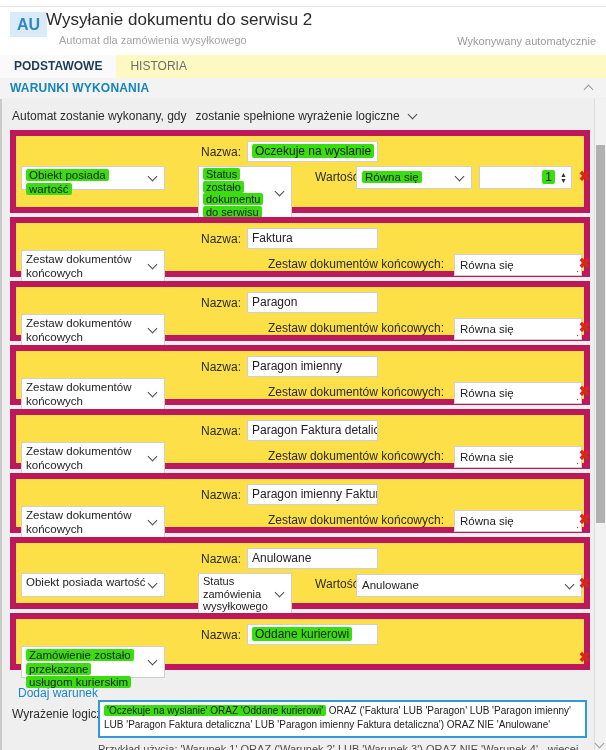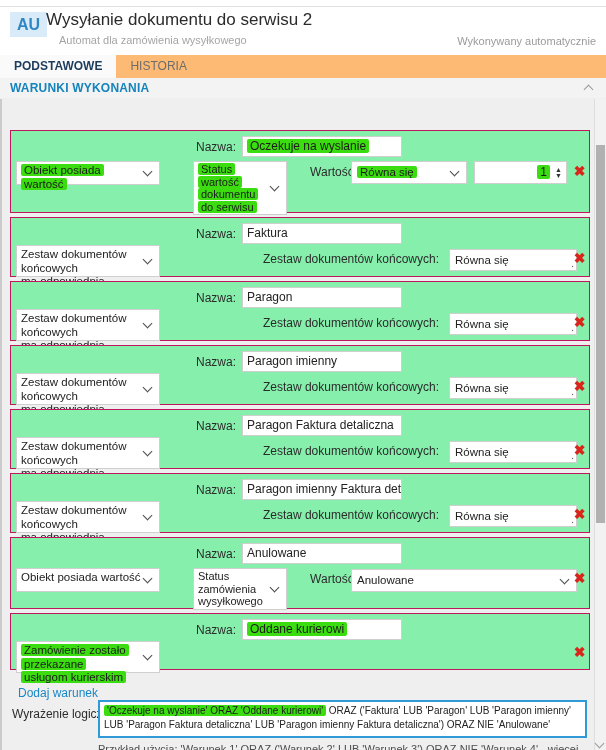--- a/index.html
+++ b/index.html
@@ -9,21 +9,21 @@
   
   .topstrip { height:7px; background:#ffffff; border-bottom:1px solid #e2e2e2; }
   .header { height:48px; background:#ffffff; position:relative; }
   .badge { position:absolute; left:10px; top:5px; width:37px; height:25px; background:#d9eaf8;
            color:#2f86c5; font-size:16px; font-weight:bold; display:flex; align-items:center; justify-content:center; }
   .title { position:absolute; left:46px; top:3px; font-size:17px; color:#2b2b2b; }
   .subtitle { position:absolute; left:59px; top:27px; font-size:11px; color:#a5a5a5; }
   .autorun { position:absolute; right:10px; top:28px; font-size:11px; color:#9b9b9b; }
 
   
-  .tabbar { height:23px; background:#fdba74; display:flex; }
+  .tabbar { height:23px; background:#fef9c3; display:flex; }
   .tab { padding:0 14px; font-size:12px; line-height:23px; color:#6d6d6d; }
   .tab.active { background:#fafafa; color:#1d3c5c; font-weight:bold; }
 
   
   .sectionbar { height:20px; background:#f3f3f3; position:relative; }
   .section-title { position:absolute; left:10px; top:3px; font-size:12px; font-weight:bold; color:#1584bd; letter-spacing:0.2px; }
 
   
   .chev-down, .chev-up { display:inline-block; width:7px; height:7px; border-right:1.5px solid #4a4a4a; border-bottom:1.5px solid #4a4a4a; }
   .chev-down { transform:rotate(45deg); }
@@ -35,30 +35,30 @@
 
   
   .content { position:absolute; top:99px; left:0; right:0; bottom:0; background:#efefef; }
   .left-edge { position:absolute; left:0; top:0; bottom:0; width:2px; background:#cbcbcb; }
 
   .trigger-row { position:absolute; left:12px; top:10px; font-size:12px; color:#2b2b2b; display:flex; align-items:center; }
   .trigger-select { margin-left:9px; display:flex; align-items:center; cursor:default; }
   .trigger-select .chev-down { margin-left:9px; margin-top:-3px; }
 
   .cards { position:absolute; left:10px; top:31px; width:580px; }
-  .card { position:relative; background:#86efac; border:1px solid #be185d; margin-bottom:4px; }
+  .card { position:relative; background:#fde047; border:6px solid #be185d; margin-bottom:4px; }
   .card.layout-value-number { height:83px; }
   .card.layout-docset { height:60px; }
   .card.layout-value-wide { height:72px; }
   .card.layout-left-only { height:57px; }
 
   .lbl { font-size:12px; color:#2b2b2b; }
   .name-lbl { position:absolute; left:0; top:9px; width:225px; text-align:right; }
   .input { background:#fff; border:1px solid #cfcfcf; font-size:12px; color:#222; }
-  .name-input { position:absolute; left:231px; top:5px; width:160px; height:21px; line-height:19px; padding:0 4px; overflow:hidden; white-space:nowrap; }
+  .name-input { position:absolute; left:231px; top:5px; width:131px; height:21px; line-height:19px; padding:0 4px; overflow:hidden; white-space:nowrap; }
 
   .select { position:absolute; background:#fff; border:1px solid #cfcfcf; font-size:11.5px; color:#222; }
   .sel-lines { padding:2px 18px 2px 4px; line-height:13.5px; }
   .left-select { left:5px; width:144px; }
   .layout-value-number .left-select, .layout-value-wide .left-select { top:30px; height:24px; }
   .layout-docset .left-select { top:27px; height:32px; }
   .layout-left-only .left-select { top:27px; height:32px; }
 
   .attr-select { left:182px; width:94px; font-size:11px; }
   .attr-select .sel-lines { padding:1px 16px 1px 4px; line-height:12.6px; }
@@ -118,37 +118,44 @@
 </div>
 
 <div class="sectionbar">
   <div class="section-title">WARUNKI WYKONANIA</div>
   <span class="chev-up chev-gray collapse-chev"></span>
 </div>
 
 <div class="content">
   <div class="left-edge"></div>
 
+  <div class="trigger-row">
+    <span class="lbl">Automat zostanie wykonany, gdy</span>
+    <span class="trigger-select">
+      <span>zostanie spełnione wyrażenie logiczne</span>
+      <span class="chev-down"></span>
+    </span>
+  </div>
 
   <div class="cards">
       <div class="card layout-value-number">
     <span class="lbl name-lbl">Nazwa:</span>
     <span class="input name-input"><span class="txt hl">Oczekuje na wyslanie</span></span>
 
     <div class="select left-select">
       <div class="sel-lines">
             <div><span class="hl">Obiekt posiada wartość</span></div>
           </div>
       <span class="chev-down chev-abs"></span>
     </div>
 
     <div class="select attr-select">
       <div class="sel-lines">
             <div><span class="hl">Status</span></div>
-            <div><span class="hl">wartość</span></div>
+            <div><span class="hl">zostało</span></div>
             <div><span class="hl">dokumentu</span></div>
             <div><span class="hl">do serwisu</span></div>
           </div>
       <span class="chev-down chev-abs"></span>
     </div>
 
     <span class="lbl val-lbl">Wartość:</span>
 
     <div class="select op-select">
       <div class="sel-lines"><span class="txt hl">Równa się</span></div>

